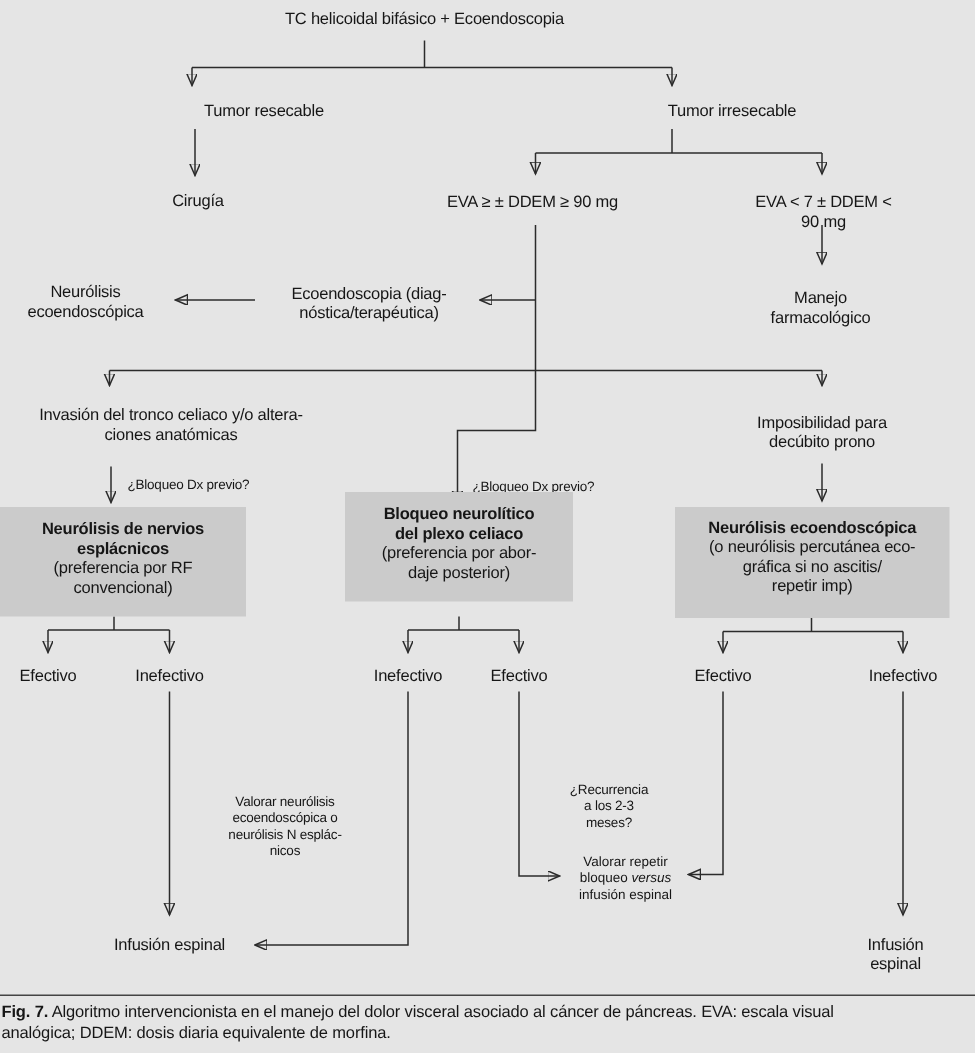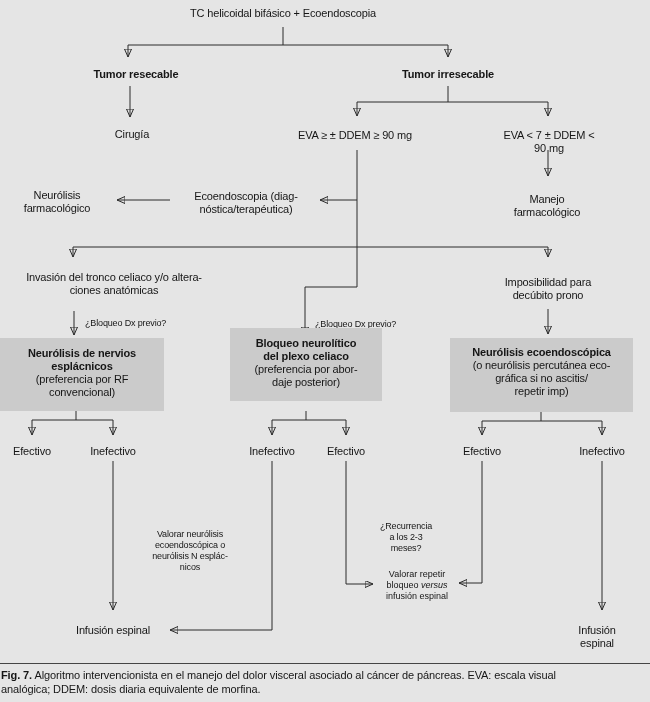--- a/index.html
+++ b/index.html
@@ -5,21 +5,21 @@
   html,body{margin:0;padding:0;background:#fff;}
   .stage{
     position:relative;width:650px;height:702px;background:#e5e5e5;
     font-family:"Liberation Sans",sans-serif;color:#161616;overflow:hidden;
   }
   .node{
     position:absolute;white-space:pre-line;text-align:center;
     font-size:11px;line-height:13px;letter-spacing:-0.15px;
     transform:translateX(-50%);
   }
-  .bold{font-weight:bold;}
+  .bold{font-weight:normal;margin-left:40px;}
   .small{font-size:9px;line-height:11px;}
   .la{transform:none;text-align:left;}
   .tbox{
     position:absolute;background:#cbcbcb;text-align:center;
     box-sizing:border-box;padding-top:9px;
   }
   .tbox .bt{display:block;white-space:pre-line;font-size:11px;line-height:13px;font-weight:bold;letter-spacing:-0.15px;}
   .tbox .bs{display:block;white-space:pre-line;font-size:11px;line-height:13px;letter-spacing:-0.15px;}
   .tbox1{left:0;top:338px;width:164px;height:73px;}
   .tbox2{left:230px;top:328px;width:152px;height:73px;}
@@ -84,21 +84,21 @@
   <div class="node" style="left:283px;top:7px;">TC helicoidal bifásico + Ecoendoscopia</div>
 
   <div class="node bold" style="left:136px;top:68px;">Tumor resecable</div>
   <div class="node bold" style="left:448px;top:68px;">Tumor irresecable</div>
 
   <div class="node" style="left:132px;top:128px;">Cirugía</div>
   <div class="node" style="left:355px;top:129px;">EVA ≥ ± DDEM ≥ 90 mg</div>
   <div class="node" style="left:549px;top:129px;">EVA &lt; 7 ± DDEM &lt; 90 mg</div>
 
   <div class="node" style="left:57px;top:189px;">Neurólisis
-farmacológico</div>
+ecoendoscópica</div>
   <div class="node" style="left:246px;top:190px;">Ecoendoscopia (diag-
 nóstica/terapéutica)</div>
   <div class="node" style="left:547px;top:193px;">Manejo farmacológico</div>
 
   <div class="node" style="left:114px;top:271px;">Invasión del tronco celiaco y/o altera-
 ciones anatómicas</div>
   <div class="node" style="left:548px;top:276px;">Imposibilidad para
 decúbito prono</div>
 
   <div class="node small la" style="left:85px;top:318px;">¿Bloqueo Dx previo?</div>

